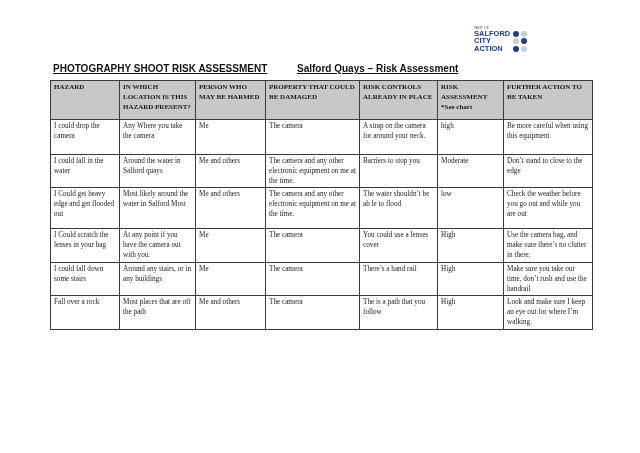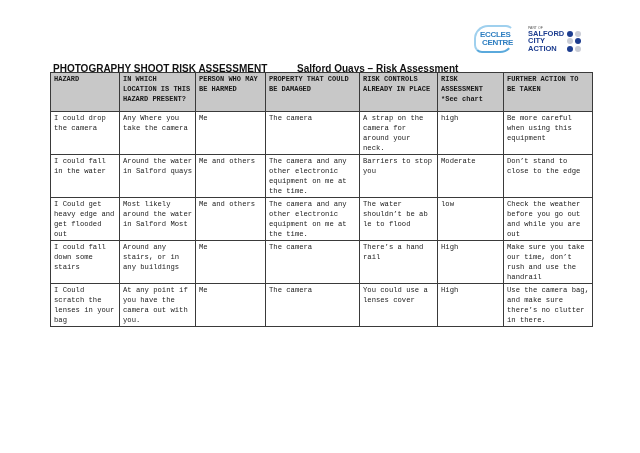--- a/index.html
+++ b/index.html
@@ -27,43 +27,38 @@
   .salford .words .partof { font-size: 3.5px; line-height: 4px; color: #555; font-weight: normal; }
   .dots { display: grid; grid-template-columns: repeat(2, 6px); grid-gap: 1.5px; margin-top: 4px; }
   .dot { width: 6px; height: 6px; border-radius: 50%; background: #c9ccd6; }
   .dot.on { background: #1d3d8f; }
 
   .titles { position: absolute; top: 63px; left: 53px; font-size: 10px; font-weight: bold; color: #111; }
   .titles span { text-decoration: underline; }
   .titles .t2 { position: absolute; left: 196px; white-space: nowrap; margin-left: 48px; }
 
   table.risk {
-    position: absolute; left: 50px; top: 72px; border-collapse: collapse;
-    font-family: Liberation Mono, monospace; font-size: 7.2px; line-height: 10px; color: #222;
+    position: absolute; left: 50px; top: 80px; border-collapse: collapse;
+    font-family: Liberation Serif, serif; font-size: 7.2px; line-height: 10px; color: #222;
   }
   table.risk th, table.risk td {
     border: 1px solid #3a3a3a; padding: 1px 3px; vertical-align: top; text-align: left;
     box-sizing: border-box;
   }
   table.risk th {
     background: #c8c8c8; font-weight: bold; font-size: 7px; color: #1a1a1a; height: 39px;
   }
   td.center { text-align: center; margin-top: 8px; }
   td.mid { vertical-align: middle; }
   td.bottom { vertical-align: bottom; }
 </style>
 </head>
 <body>
 
 <div class="logos">
-  <div class="eccles">
-    <div class="swoosh"></div>
-    <div class="t t1">ECCLES</div>
-    <div class="t t2">CENTRE</div>
-  </div>
   <div class="salford">
     <div class="words">
       <div class="partof">PART OF</div>
       <div>SALFORD</div>
       <div>CITY</div>
       <div>ACTION</div>
     </div>
     <div class="dots">
       <div class="dot on"></div>
         <div class="dot"></div>
@@ -122,32 +117,41 @@
     </tr>
     <tr style="height:41px">
       <td>I Could get heavy edge and get flooded out</td>
       <td>Most likely around the water in Salford Most</td>
       <td class="center">Me and others</td>
       <td>The camera and any other electronic equipment on me at the time.</td>
       <td>The water shouldn’t be ab le to flood</td>
       <td class="center mid">low</td>
       <td>Check the weather before you go out and while you are out</td>
     </tr>
+    <tr style="height:34px">
+      <td>I Could scratch the lenses in your bag</td>
+      <td>At any point if you have the camera out with you.</td>
+      <td class="center">Me</td>
+      <td>The camera</td>
+      <td>You could use a lenses cover</td>
+      <td class="center mid">High</td>
+      <td>Use the camera bag, and make sure there’s no clutter in there.</td>
+    </tr>
     <tr style="height:32px">
       <td>I could fall down some stairs</td>
       <td>Around any stairs, or in any buildings</td>
       <td class="center">Me</td>
       <td>The camera</td>
       <td>There’s a hand rail</td>
       <td class="center mid">High</td>
       <td>Make sure you take our time, don’t rush and use the handrail</td>
     </tr>
     <tr style="height:34px">
-      <td>I Could scratch the lenses in your bag</td>
-      <td>At any point if you have the camera out with you.</td>
-      <td class="center">Me</td>
+      <td>Fall over a rock</td>
+      <td>Most places that are off the path</td>
+      <td class="center">Me and others</td>
       <td>The camera</td>
-      <td>You could use a lenses cover</td>
-      <td class="center mid">High</td>
-      <td>Use the camera bag, and make sure there’s no clutter in there.</td>
+      <td>The is a path that you follow</td>
+      <td class="center">High</td>
+      <td>Look and make sure I keep an eye out for where I’m walking.</td>
     </tr>
   </tbody>
 </table>
 
 </body></html>

